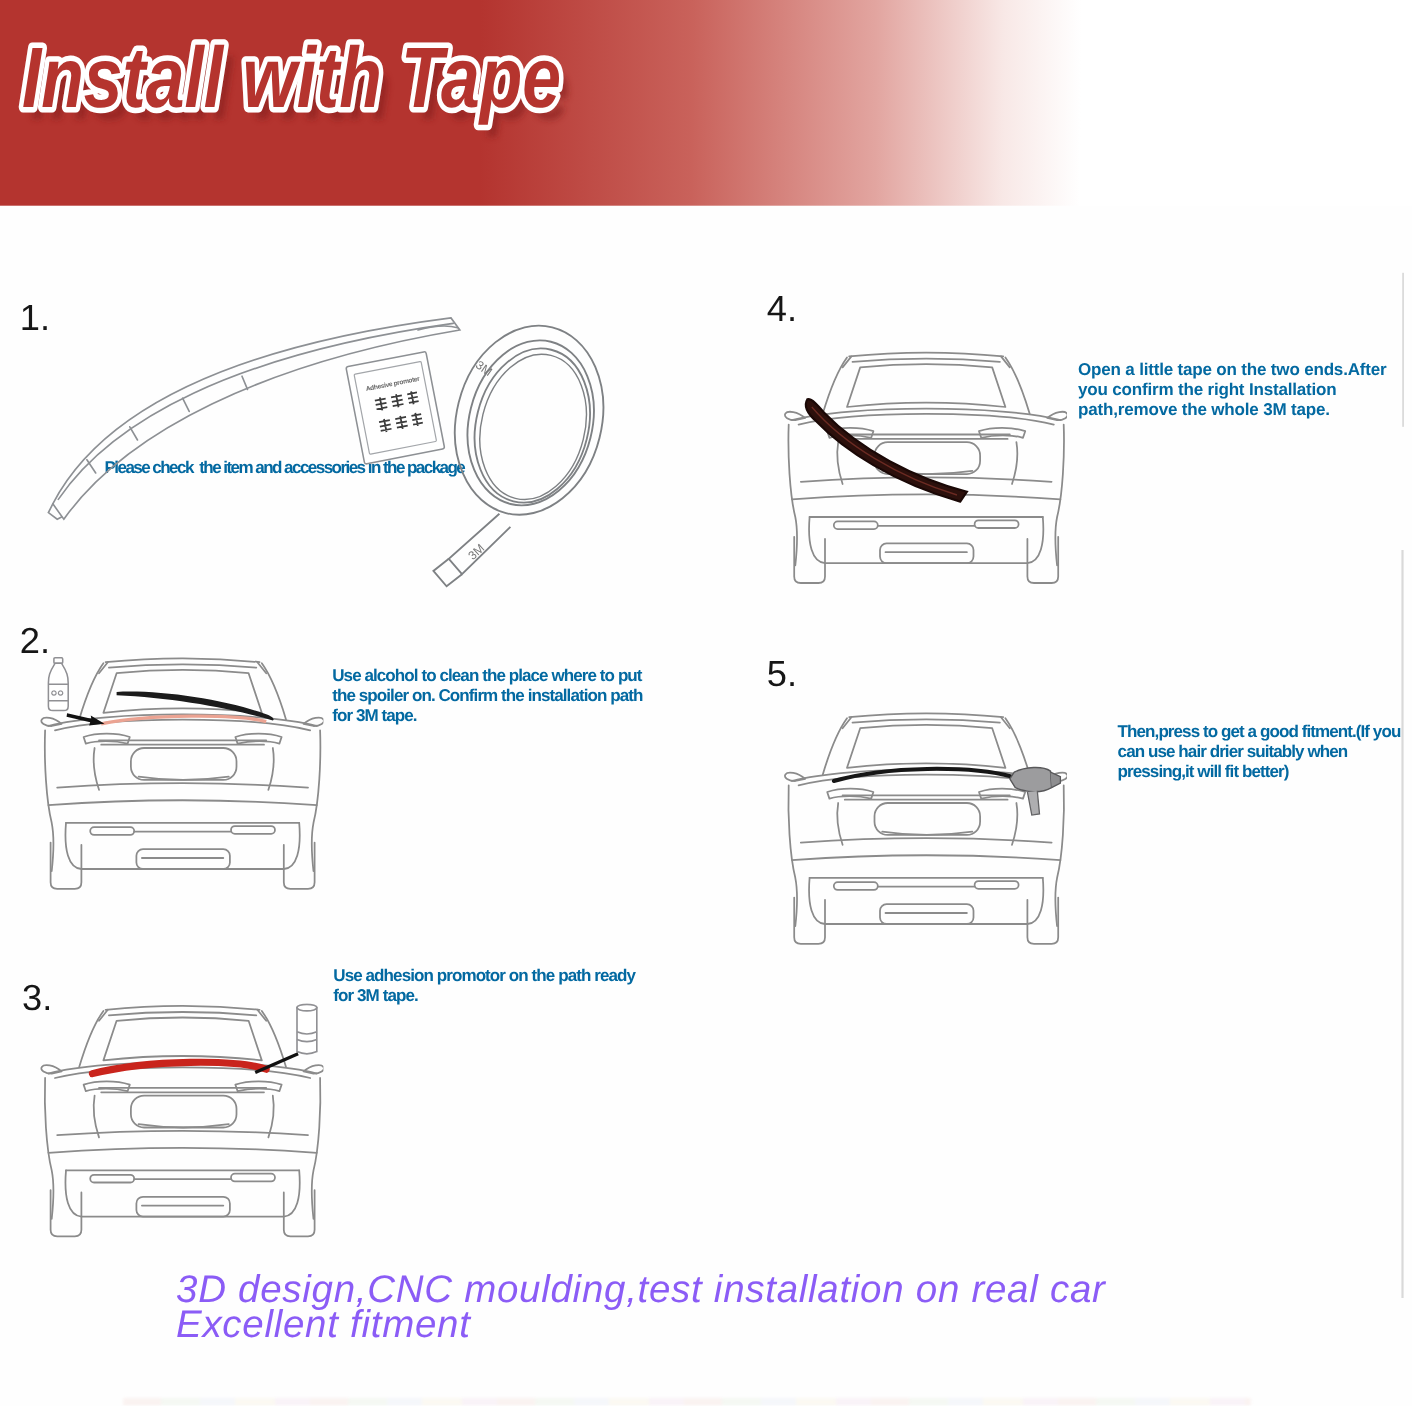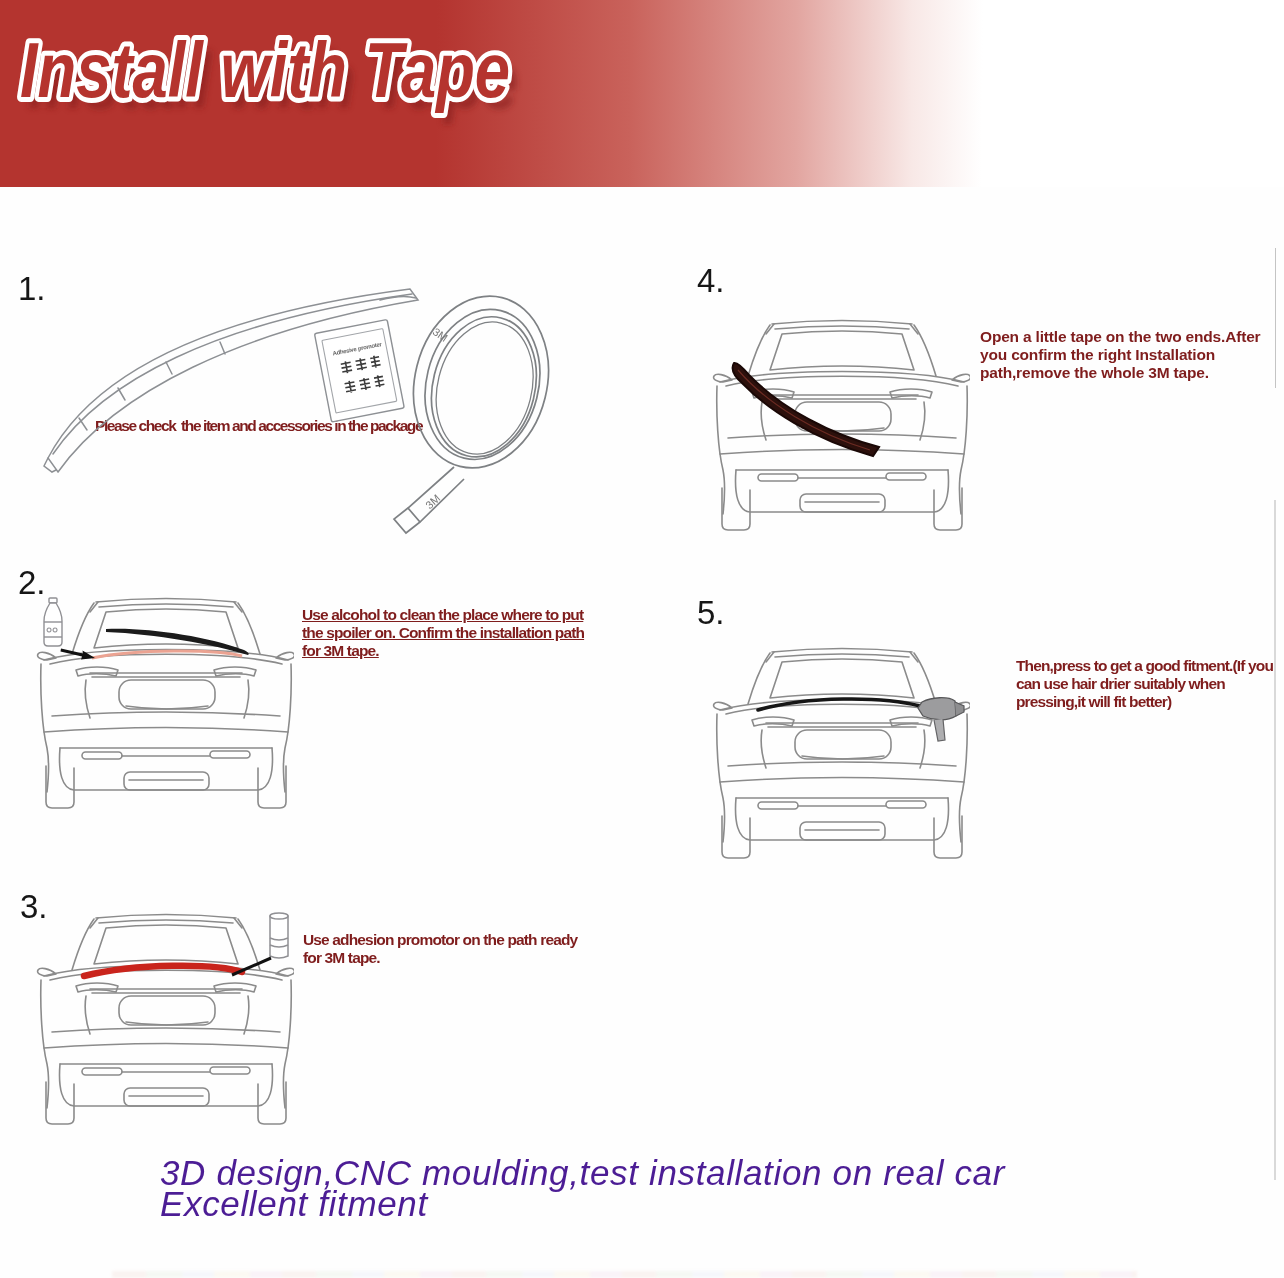--- a/index.html
+++ b/index.html
@@ -2,25 +2,25 @@
 <html><head>
 <meta charset="utf-8">
 <style>
   html,body{margin:0;padding:0;}
   body{width:1284px;height:1278px;position:relative;background:#fefefe;overflow:hidden;
        font-family:"Liberation Sans", sans-serif;}
   .abs{position:absolute;}
   .banner{left:0;top:0;width:1284px;height:187px;
     background:linear-gradient(90.3deg,#b4342f 0%,#b4342f 34%,#c9625b 49%,#e2a5a0 62%,#f8e8e6 71%,#ffffff 76.5%);}
   .num{font-size:33px;color:#161616;letter-spacing:0px;}
-  .stext{font-size:15.5px;font-weight:bold;color:#7f1d1d;letter-spacing:-0.85px;line-height:18.2px;white-space:nowrap;}
+  .stext{font-size:15.5px;font-weight:bold;color:#0369a1;letter-spacing:-0.85px;line-height:18.2px;white-space:nowrap;}
   .t1{letter-spacing:-1.42px;}
   .t4{letter-spacing:-0.18px;}
   .vline{background:#c4c4c4;width:1px;}
-  .btm{font-size:35px;font-style:italic;color:#4c1d95;letter-spacing:0.65px;line-height:30.5px;white-space:nowrap;}
+  .btm{font-size:35px;font-style:italic;color:#8b5cf6;letter-spacing:0.65px;line-height:30.5px;white-space:nowrap;}
   .band{left:112px;top:1271px;width:1025px;height:7px;opacity:.38;filter:blur(1.6px);
     background:repeating-linear-gradient(90deg,
       rgba(243,219,214,.85) 0 34px, rgba(224,236,219,.8) 34px 70px,
       rgba(226,231,243,.8) 70px 102px, rgba(246,238,216,.8) 102px 138px,
       rgba(240,221,236,.85) 138px 170px);}
 </style>
 </head>
 <body>
 <div class="abs banner"></div>
 <svg class="abs" style="left:0;top:0" width="1060" height="160" viewBox="0 0 1060 160">
@@ -36,22 +36,22 @@
   </g>
 </svg>
 
 <div class="abs num" style="left:18px;top:270px;">1.</div>
 <div class="abs num" style="left:18px;top:564px;">2.</div>
 <div class="abs num" style="left:20px;top:888px;">3.</div>
 <div class="abs num" style="left:697px;top:262px;">4.</div>
 <div class="abs num" style="left:697px;top:594px;">5.</div>
 
 <div class="abs stext t1" style="left:95px;top:417px;">Please check&nbsp; the item and accessories in the package</div>
-<div class="abs stext" style="left:302px;top:606px;text-decoration:underline;">Use alcohol to clean the place where to put<br>the spoiler on. Confirm the installation path<br>for 3M tape.</div>
-<div class="abs stext" style="left:303px;top:931px;">Use adhesion promotor on the path ready<br>for 3M tape.</div>
+<div class="abs stext" style="left:302px;top:606px;">Use alcohol to clean the place where to put<br>the spoiler on. Confirm the installation path<br>for 3M tape.</div>
+<div class="abs stext" style="left:303px;top:879px;">Use adhesion promotor on the path ready<br>for 3M tape.</div>
 <div class="abs stext t4" style="left:980px;top:328px;">Open a little tape on the two ends.After<br>you confirm the right Installation<br>path,remove the whole 3M tape.</div>
 <div class="abs stext" style="left:1016px;top:657px;">Then,press to get a good fitment.(If you<br>can use hair drier suitably when<br>pressing,it will fit better)</div>
 
 <div class="abs btm" style="left:160px;top:1158px;">3D design,CNC moulding,test installation on real car<br>Excellent fitment</div>
 <div class="abs band"></div>
 <div class="abs vline" style="left:1275px;top:248px;height:140px;"></div>
 <div class="abs" style="left:1274px;top:500px;height:680px;width:2px;background:#d9d9d9;"></div>
 
 <svg width="0" height="0" style="position:absolute">
 <defs>

